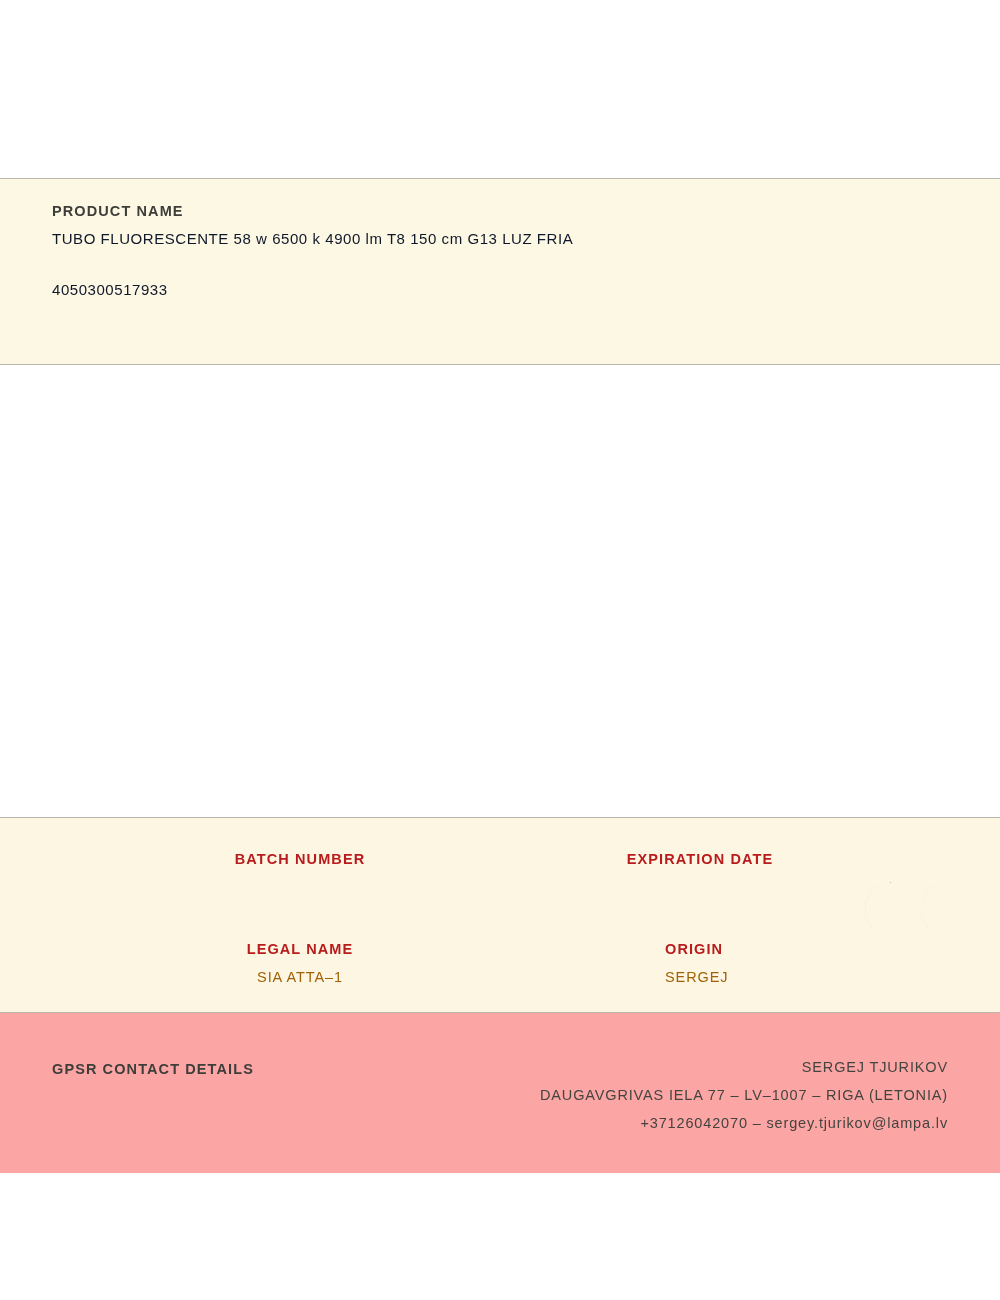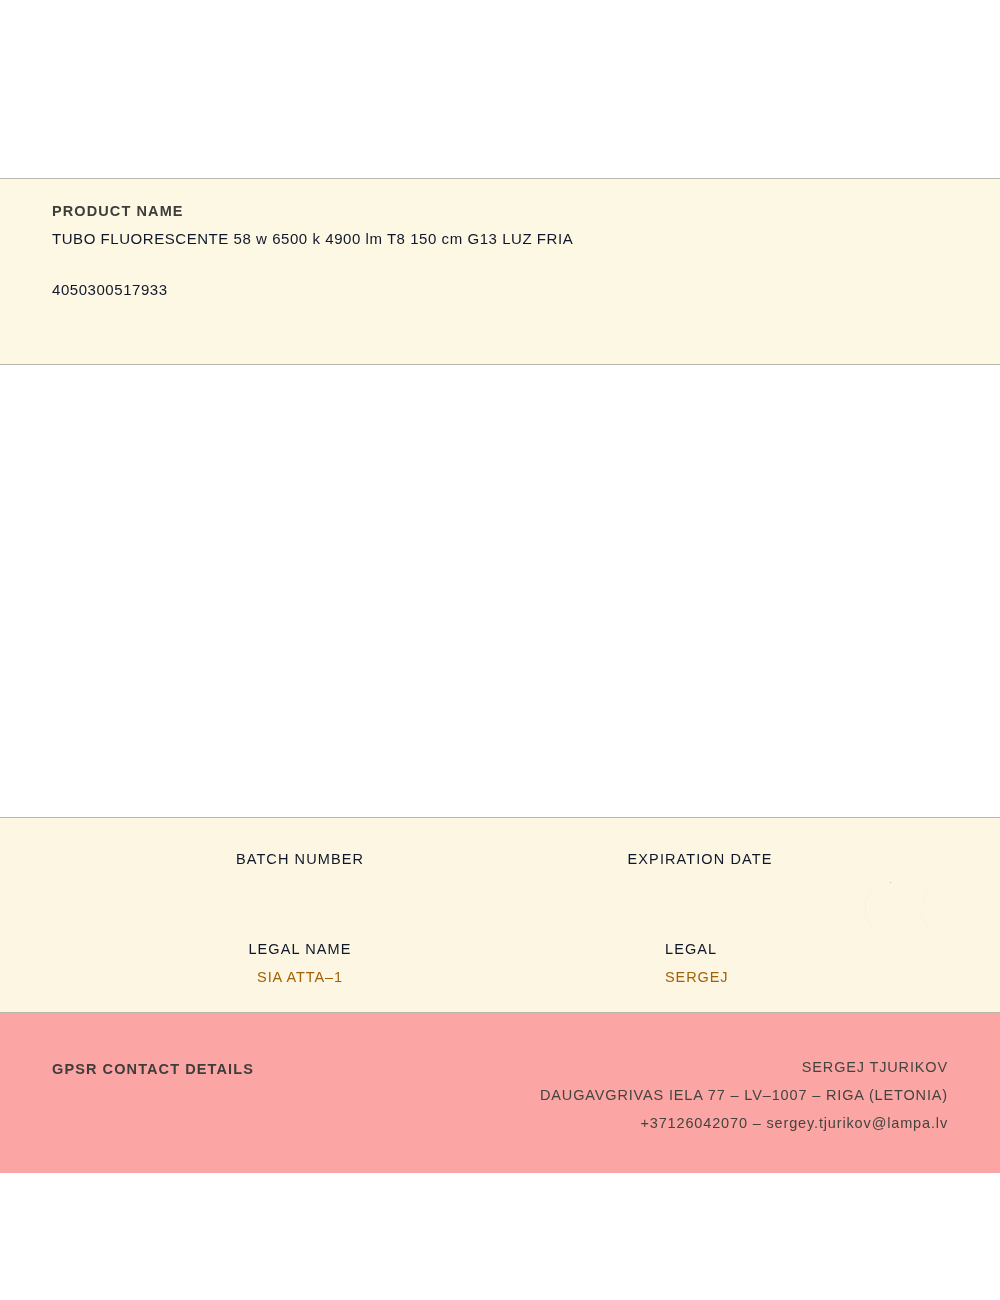--- a/index.html
+++ b/index.html
@@ -110,23 +110,23 @@
     text-align: center;
   }
   .col-origin {
     position: absolute;
     left: 560px;
     width: 280px;
     text-align: center;
   }
   .center-label {
     font-size: 14.5px;
-    font-weight: normal;
+    font-weight: bold;
     letter-spacing: 1.1px;
-    color: #0f172a;
+    color: #b91c1c;
     margin: 0 0 12px 0;
     white-space: nowrap;
   }
   .center-value {
     font-size: 14.5px;
     letter-spacing: 0.9px;
     color: #a16207;
     margin: 0;
     white-space: nowrap;
   }
@@ -218,21 +218,21 @@
         <p class="center-value"></p>
       </div>
     </div>
 
     <div class="row-2">
       <div class="col-legal">
         <p class="center-label">LEGAL NAME</p>
         <p class="center-value">SIA ATTA–1</p>
       </div>
       <div class="col-origin">
-        <p class="center-label origin-label">LEGAL</p>
+        <p class="center-label origin-label">ORIGIN</p>
         <p class="center-value origin-value">SERGEJ</p>
       </div>
     </div>
 
     <div class="ce-mark">
       <svg viewBox="0 0 96 62" width="96" height="62" aria-hidden="true">
         <path d="M40 4 A27 27 0 1 0 40 58 A27 27 0 0 1 40 4 Z" fill="#111111"></path>
         <path d="M96 4 A27 27 0 1 0 96 58 A27 27 0 0 1 96 4 Z" fill="#111111"></path>
         <rect x="66" y="25" width="22" height="10" fill="#fdf6e3"></rect>
         <rect x="66" y="0" width="30" height="6" fill="#fdf6e3"></rect>

